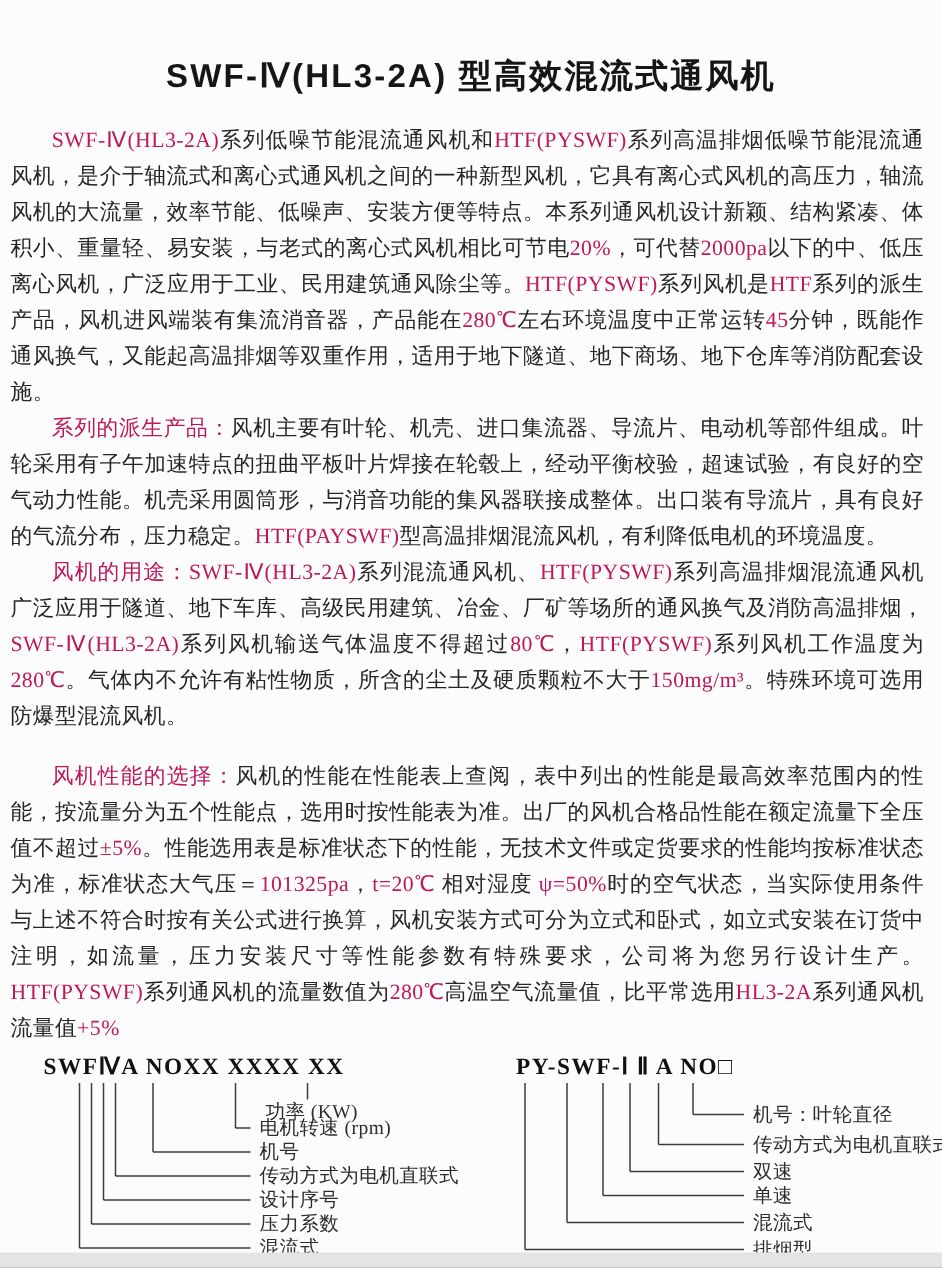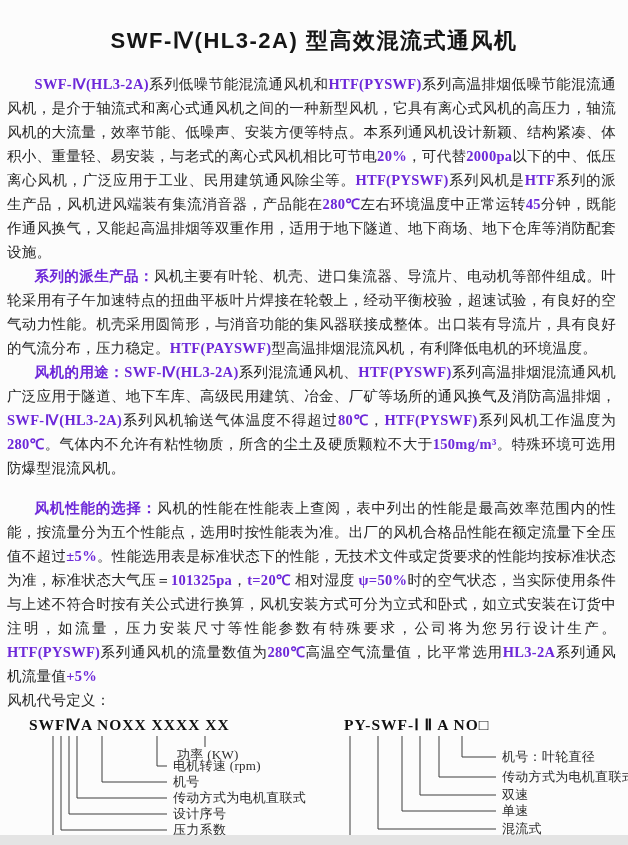--- a/index.html
+++ b/index.html
@@ -6,40 +6,40 @@
   .page{
     position:relative;
     width:628px;height:845px;
     margin:0 auto;
     background:#fcfcfc;
     color:#222;
     font-family:"Liberation Serif", serif;
     overflow:hidden;
   }
   .title-block{
-    padding-top:26px;
+    padding-top:36px;
     text-align:center;
     font-family:"Liberation Sans", sans-serif;
     font-weight:bold;
     font-size:22px;
     line-height:30px;
     letter-spacing:1.5px;
     color:#161616;
   }
   .content{
     padding:16px 12px 0 7px;
     font-size:14.5px;
     line-height:24px;
     text-align:justify;
     letter-spacing:0.3px;
     color:#262626;
   }
   .content p{margin:0;text-indent:1.9em;}
   .content p.gap-before{margin-top:16px;}
-  .seg-b{font-weight:bold;color:#6d28d9;}
+  .seg-b{font-weight:normal;color:#be185d;}
   p.code-heading{text-indent:0;margin:0;}
   .diagram-area{
     position:relative;
     height:152px;
     margin-top:2px;
   }
   .diagram-area svg{position:absolute;top:0;}
   svg text{
     font-family:"Liberation Serif", serif;
     font-size:13px;
@@ -66,21 +66,20 @@
 
   <div class="title-block">
     <div>SWF-Ⅳ(HL3-2A) 型高效混流式通风机</div>
   </div>
 
   <div class="content">
     <p><span class="seg seg-b">SWF-Ⅳ(HL3-2A)</span><span class="seg">系列低噪节能混流通风机和</span><span class="seg seg-b">HTF(PYSWF)</span><span class="seg">系列高温排烟低噪节能混流通风机，是介于轴流式和离心式通风机之间的一种新型风机，它具有离心式风机的高压力，轴流风机的大流量，效率节能、低噪声、安装方便等特点。本系列通风机设计新颖、结构紧凑、体积小、重量轻、易安装，与老式的离心式风机相比可节电</span><span class="seg seg-b">20%</span><span class="seg">，可代替</span><span class="seg seg-b">2000pa</span><span class="seg">以下的中、低压离心风机，广泛应用于工业、民用建筑通风除尘等。</span><span class="seg seg-b">HTF(PYSWF)</span><span class="seg">系列风机是</span><span class="seg seg-b">HTF</span><span class="seg">系列的派生产品，风机进风端装有集流消音器，产品能在</span><span class="seg seg-b">280℃</span><span class="seg">左右环境温度中正常运转</span><span class="seg seg-b">45</span><span class="seg">分钟，既能作通风换气，又能起高温排烟等双重作用，适用于地下隧道、地下商场、地下仓库等消防配套设施。</span></p>
     <p><span class="seg seg-b">系列的派生产品：</span><span class="seg">风机主要有叶轮、机壳、进口集流器、导流片、电动机等部件组成。叶轮采用有子午加速特点的扭曲平板叶片焊接在轮毂上，经动平衡校验，超速试验，有良好的空气动力性能。机壳采用圆筒形，与消音功能的集风器联接成整体。出口装有导流片，具有良好的气流分布，压力稳定。</span><span class="seg seg-b">HTF(PAYSWF)</span><span class="seg">型高温排烟混流风机，有利降低电机的环境温度。</span></p>
     <p><span class="seg seg-b">风机的用途：</span><span class="seg seg-b">SWF-Ⅳ(HL3-2A)</span><span class="seg">系列混流通风机、</span><span class="seg seg-b">HTF(PYSWF)</span><span class="seg">系列高温排烟混流通风机广泛应用于隧道、地下车库、高级民用建筑、冶金、厂矿等场所的通风换气及消防高温排烟，</span><span class="seg seg-b">SWF-Ⅳ(HL3-2A)</span><span class="seg">系列风机输送气体温度不得超过</span><span class="seg seg-b">80℃</span><span class="seg">，</span><span class="seg seg-b">HTF(PYSWF)</span><span class="seg">系列风机工作温度为</span><span class="seg seg-b">280℃</span><span class="seg">。气体内不允许有粘性物质，所含的尘土及硬质颗粒不大于</span><span class="seg seg-b">150mg/m³</span><span class="seg">。特殊环境可选用防爆型混流风机。</span></p>
     <p class="gap-before"><span class="seg seg-b">风机性能的选择：</span><span class="seg">风机的性能在性能表上查阅，表中列出的性能是最高效率范围内的性能，按流量分为五个性能点，选用时按性能表为准。出厂的风机合格品性能在额定流量下全压值不超过</span><span class="seg seg-b">±5%</span><span class="seg">。性能选用表是标准状态下的性能，无技术文件或定货要求的性能均按标准状态为准，标准状态大气压＝</span><span class="seg seg-b">101325pa</span><span class="seg">，</span><span class="seg seg-b">t=20℃</span><span class="seg"> 相对湿度 </span><span class="seg seg-b">ψ=50%</span><span class="seg">时的空气状态，当实际使用条件与上述不符合时按有关公式进行换算，风机安装方式可分为立式和卧式，如立式安装在订货中注明，如流量，压力安装尺寸等性能参数有特殊要求，公司将为您另行设计生产。</span><span class="seg seg-b">HTF(PYSWF)</span><span class="seg">系列通风机的流量数值为</span><span class="seg seg-b">280℃</span><span class="seg">高温空气流量值，比平常选用</span><span class="seg seg-b">HL3-2A</span><span class="seg">系列通风机流量值</span><span class="seg seg-b">+5%</span></p>
-    <p class="code-heading">风机代号定义：</p>
 
     <div class="diagram-area">
 
       <svg style="left:2px" width="325" height="152" viewBox="0 0 325 152">
         <text class="code" x="20" y="16">SWFⅣA NOXX XXXX XX</text>
 
         <line x1="196" y1="22" x2="196" y2="33"></line>
         <text x="168" y="45">功率 (KW)</text>
 
         <line x1="148" y1="22" x2="148" y2="52"></line>

